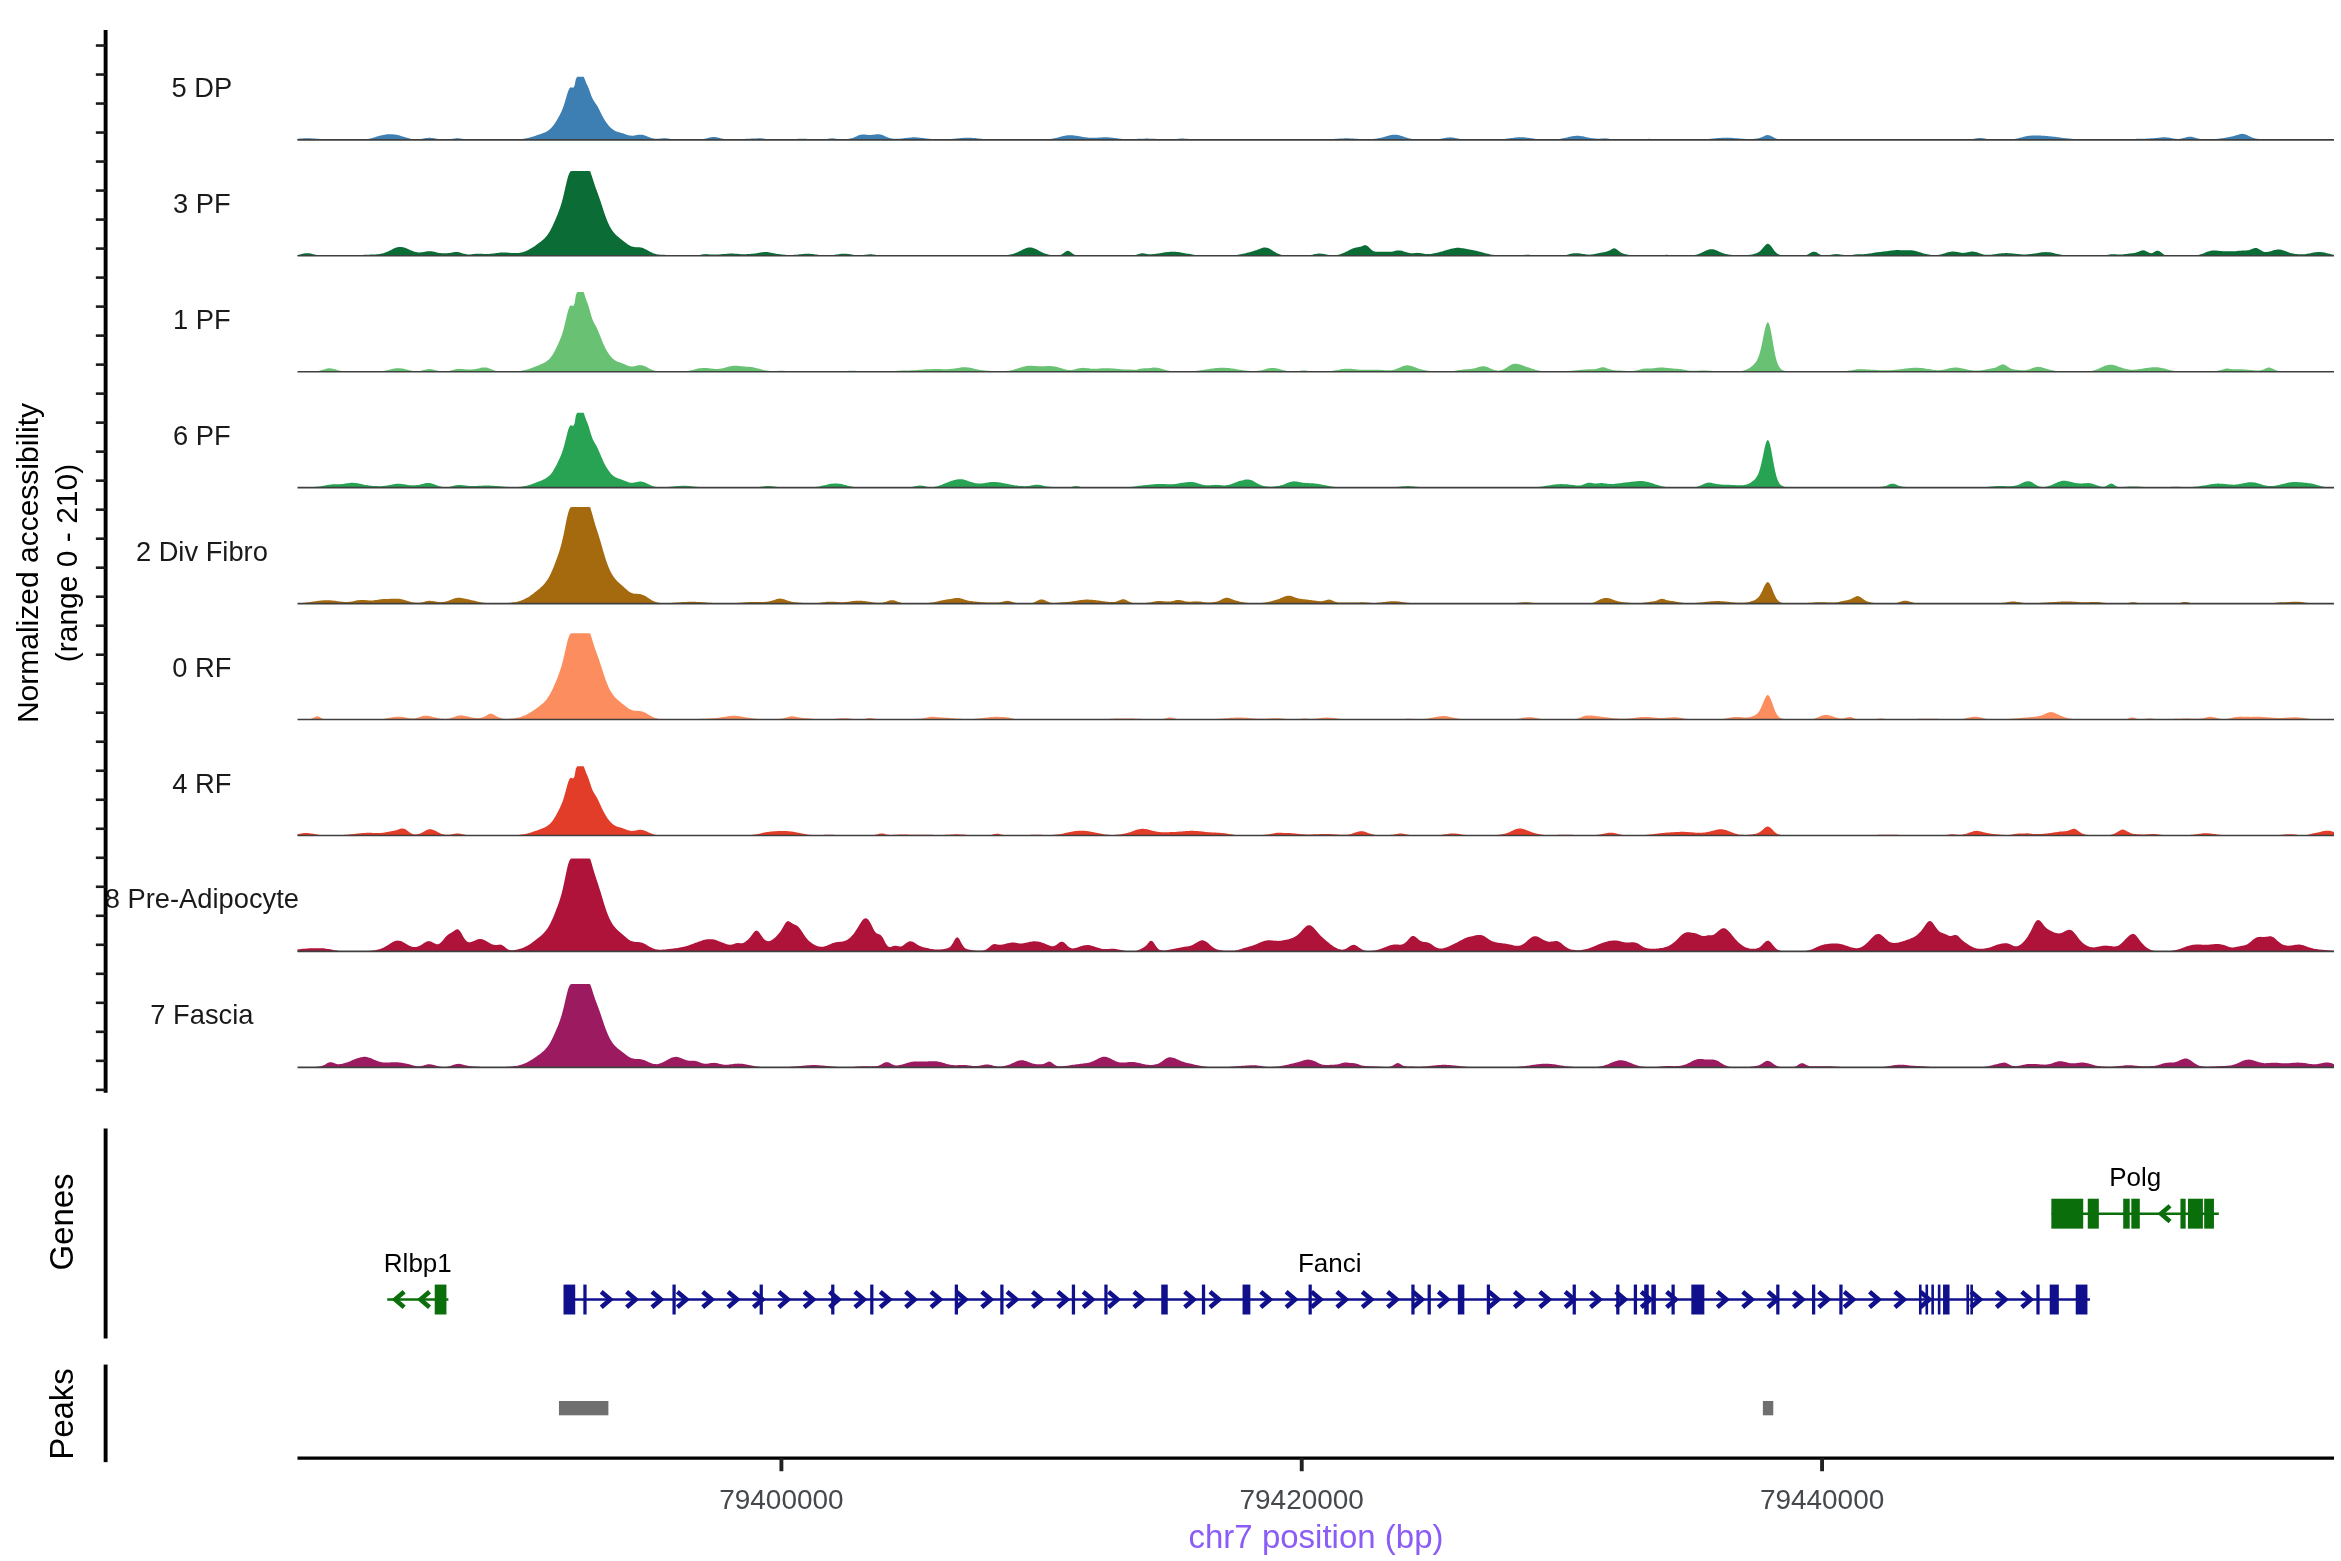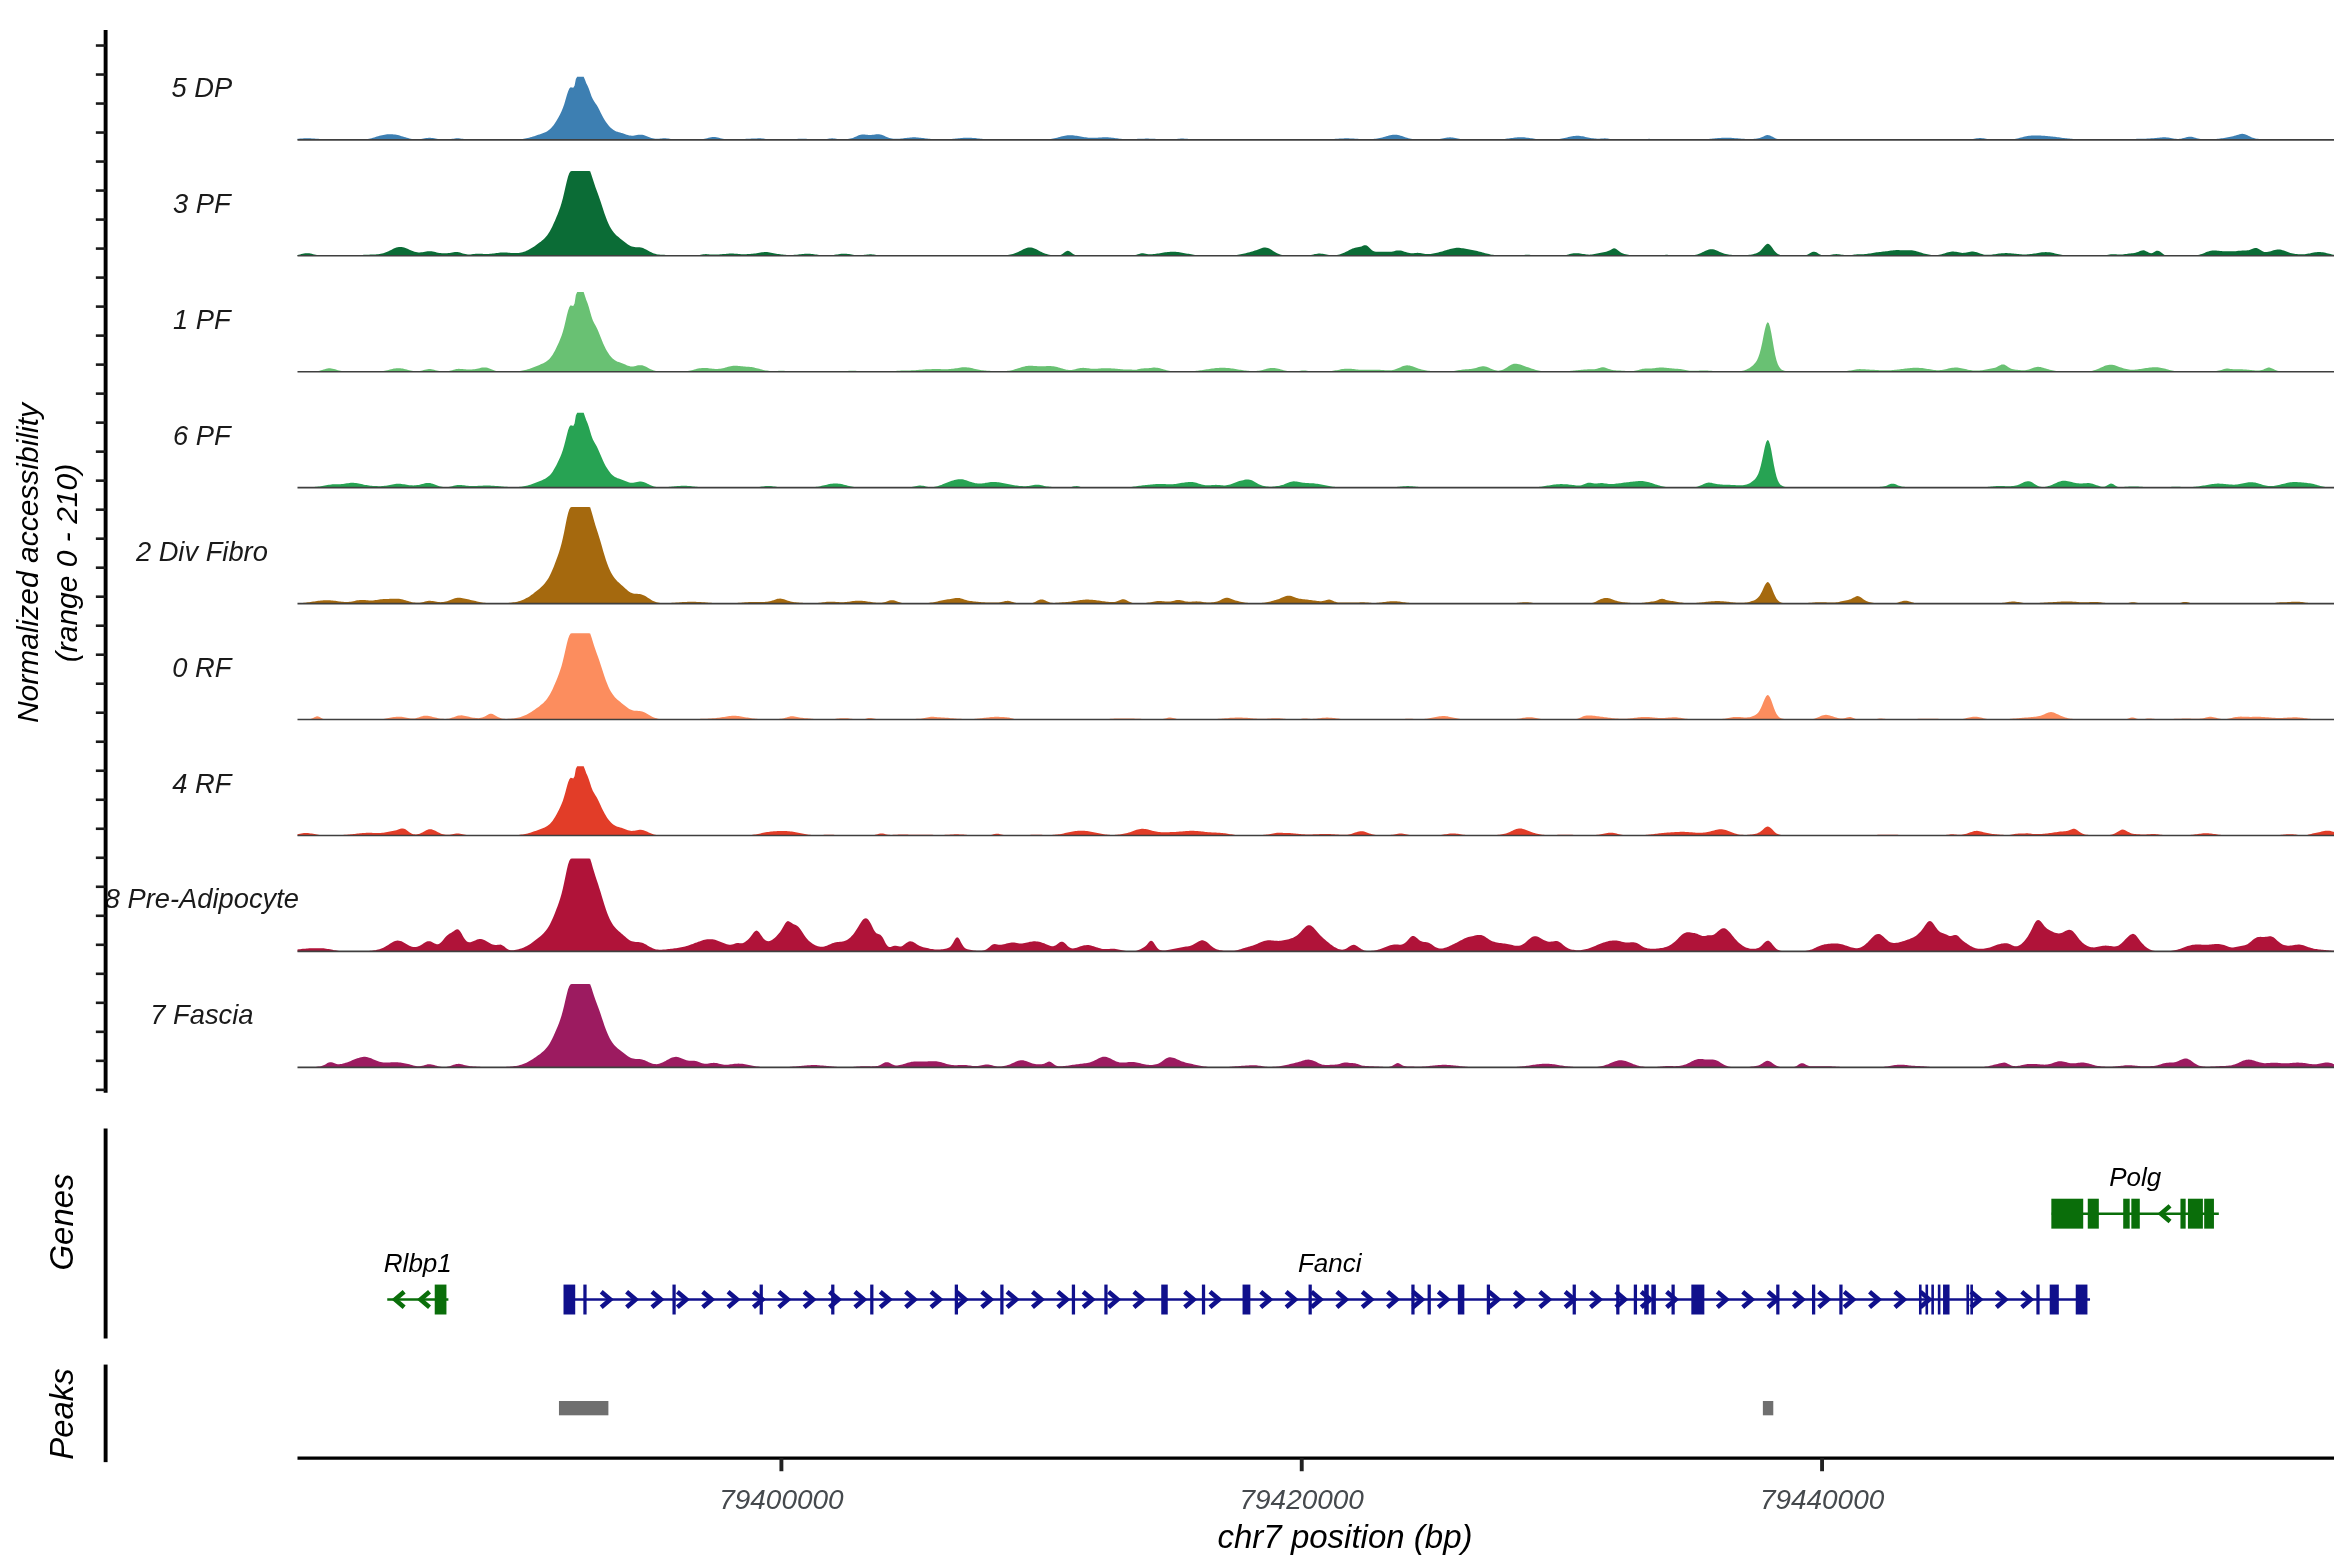--- a/index.html
+++ b/index.html
@@ -1,29 +1,29 @@
 <!DOCTYPE html>
 <html style="font-size:10.4px"><head>
 <meta charset="utf-8">
 <style>
   html,body{margin:0;padding:0;background:#ffffff;}
   #stage{
     position:relative;width:2334px;height:1561px;background:#ffffff;
-    font-family:"Liberation Sans", sans-serif;color:#1a1a1a;overflow:hidden;font-style:italic;
+    font-family:"Liberation Sans", sans-serif;color:#1a1a1a;overflow:hidden;
   }
   #gfx{position:absolute;left:0;top:0;}
   .rot-label{
     position:absolute;transform:translate(-50%,-50%) rotate(-90deg);
     text-align:center;white-space:nowrap;color:#000;
   }
   #y-axis-label{font-size:30px;line-height:1.3;}
   .panel-label{font-size:33px;}
   #x-axis-title{
     position:absolute;transform:translate(-50%,-50%);
-    font-size:33px;color:#000000;white-space:nowrap;margin-left:29px;
+    font-size:33px;color:#8b5cf6;white-space:nowrap;
   }
   svg text{font-family:"Liberation Sans", sans-serif;}
 </style>
 </head>
 <body>
 
 <div id="stage">
   <svg id="gfx" width="2342" height="1561" viewBox="0 0 3600 2400">
       <g>
         <path d="M457,215L457,213.4L459,213.2L461,213.0L463,212.9L465,212.8L467,212.7L469,212.6L471,212.6L473,212.6L475,212.6L477,212.7L479,212.8L481,212.9L483,213.0L485,213.2L487,213.3L489,213.5L491,213.6L493,213.8L495,213.9L497,214.1L499,214.2L501,214.3L503,215.0L505,215.0L507,215.0L509,215.0L511,215.0L513,215.0L515,215.0L517,215.0L519,215.0L521,215.0L523,215.0L525,215.0L527,215.0L529,215.0L531,215.0L533,215.0L535,215.0L537,215.0L539,215.0L541,215.0L543,215.0L545,215.0L547,215.0L549,215.0L551,215.0L553,215.0L555,215.0L557,215.0L559,215.0L561,214.3L563,214.0L565,213.7L567,213.3L569,212.9L571,212.4L573,211.8L575,211.3L577,210.6L579,210.0L581,209.4L583,208.8L585,208.3L587,207.8L589,207.4L591,207.0L593,206.7L595,206.5L597,206.3L599,206.3L601,206.3L603,206.4L605,206.6L607,206.8L609,207.2L611,207.6L613,208.1L615,208.7L617,209.3L619,209.9L621,210.5L623,211.2L625,211.8L627,212.3L629,212.8L631,213.3L633,213.6L635,213.9L637,214.1L639,214.2L641,214.3L643,214.2L645,214.0L647,213.8L649,213.4L651,213.0L653,212.6L655,212.2L657,212.0L659,211.8L661,211.8L663,212.0L665,212.3L667,212.6L669,213.1L671,213.5L673,213.9L675,214.2L677,215.0L679,215.0L681,215.0L683,215.0L685,215.0L687,215.0L689,215.0L691,214.2L693,213.9L695,213.5L697,213.2L699,212.9L701,212.7L703,212.6L705,212.7L707,212.9L709,213.2L711,213.5L713,213.9L715,214.2L717,215.0L719,215.0L721,215.0L723,215.0L725,215.0L727,215.0L729,215.0L731,215.0L733,215.0L735,215.0L737,214.4L739,214.3L741,214.2L743,214.1L745,214.0L747,213.9L749,213.9L751,213.9L753,213.8L755,213.9L757,213.9L759,213.9L761,214.0L763,214.1L765,214.2L767,214.3L769,214.4L771,215.0L773,215.0L775,215.0L777,215.0L779,215.0L781,215.0L783,215.0L785,215.0L787,215.0L789,215.0L791,215.0L793,215.0L795,214.4L797,214.2L799,214.0L801,213.8L803,213.6L805,213.3L807,212.9L809,212.5L811,212.1L813,211.6L815,211.1L817,210.5L819,209.9L821,209.3L823,208.7L825,208.0L827,207.3L829,206.7L831,206.0L833,205.3L835,204.5L837,203.7L839,202.8L841,201.7L843,200.4L845,198.8L847,196.9L849,194.6L851,192.0L853,189.1L855,185.9L857,182.6L859,179.0L861,175.3L863,171.1L865,166.2L867,160.5L869,153.9L871,147.0L873,140.8L875,136.2L877,134.2L879,134.6L881,135.1L883,131.9L885,121.6L887,118.1L889,118.1L891,118.1L893,118.1L895,118.1L897,118.1L899,122.8L901,127.9L903,131.7L905,136.5L907,142.3L909,147.9L911,152.3L913,155.7L915,158.6L917,161.5L919,164.9L921,168.7L923,172.8L925,176.7L927,180.5L929,184.0L931,187.2L933,190.0L935,192.6L937,194.8L939,196.8L941,198.5L943,200.0L945,201.1L947,202.0L949,202.7L951,203.3L953,203.8L955,204.4L957,205.0L959,205.6L961,206.4L963,207.1L965,207.7L967,208.2L969,208.5L971,208.6L973,208.6L975,208.3L977,208.0L979,207.6L981,207.3L983,207.1L985,207.1L987,207.3L989,207.7L991,208.3L993,209.0L995,209.9L997,210.7L999,211.5L1001,212.1L1003,212.7L1005,213.1L1007,213.3L1009,213.4L1011,213.3L1013,213.2L1015,213.0L1017,212.8L1019,212.7L1021,212.6L1023,212.7L1025,212.9L1027,213.1L1029,213.4L1031,213.7L1033,214.0L1035,214.3L1037,215.0L1039,215.0L1041,215.0L1043,215.0L1045,215.0L1047,215.0L1049,215.0L1051,215.0L1053,215.0L1055,215.0L1057,215.0L1059,215.0L1061,215.0L1063,215.0L1065,215.0L1067,215.0L1069,215.0L1071,215.0L1073,215.0L1075,215.0L1077,214.4L1079,214.1L1081,213.8L1083,213.4L1085,212.9L1087,212.4L1089,211.8L1091,211.3L1093,210.9L1095,210.7L1097,210.6L1099,210.7L1101,211.0L1103,211.4L1105,211.9L1107,212.4L1109,212.9L1111,213.4L1113,213.8L1115,214.1L1117,214.3L1119,215.0L1121,215.0L1123,215.0L1125,215.0L1127,215.0L1129,215.0L1131,215.0L1133,214.3L1135,214.2L1137,214.1L1139,214.0L1141,213.8L1143,213.7L1145,213.6L1147,213.5L1149,213.4L1151,213.3L1153,213.2L1155,213.1L1157,213.0L1159,213.0L1161,212.9L1163,212.8L1165,212.7L1167,212.7L1169,212.7L1171,212.8L1173,213.0L1175,213.3L1177,213.6L1179,213.9L1181,214.1L1183,214.3L1185,215.0L1187,215.0L1189,215.0L1191,215.0L1193,215.0L1195,215.0L1197,215.0L1199,215.0L1201,215.0L1203,215.0L1205,215.0L1207,215.0L1209,215.0L1211,215.0L1213,215.0L1215,215.0L1217,214.4L1219,214.2L1221,214.0L1223,213.9L1225,213.7L1227,213.5L1229,213.4L1231,213.3L1233,213.3L1235,213.3L1237,213.4L1239,213.5L1241,213.6L1243,213.7L1245,213.8L1247,213.9L1249,214.0L1251,214.0L1253,214.0L1255,214.0L1257,214.0L1259,214.0L1261,214.0L1263,214.0L1265,213.9L1267,213.9L1269,213.8L1271,213.6L1273,213.3L1275,213.0L1277,212.8L1279,212.7L1281,212.8L1283,213.0L1285,213.4L1287,213.8L1289,214.1L1291,214.3L1293,215.0L1295,215.0L1297,214.3L1299,214.2L1301,214.0L1303,213.8L1305,213.5L1307,213.1L1309,212.6L1311,212.0L1313,211.2L1315,210.3L1317,209.4L1319,208.4L1321,207.6L1323,207.0L1325,206.7L1327,206.6L1329,206.7L1331,207.0L1333,207.3L1335,207.5L1337,207.5L1339,207.5L1341,207.3L1343,207.0L1345,206.7L1347,206.5L1349,206.4L1351,206.5L1353,206.8L1355,207.3L1357,208.0L1359,208.8L1361,209.7L1363,210.6L1365,211.4L1367,212.1L1369,212.7L1371,213.1L1373,213.3L1375,213.5L1377,213.5L1379,213.5L1381,213.4L1383,213.2L1385,213.0L1387,212.8L1389,212.6L1391,212.3L1393,212.1L1395,211.8L1397,211.6L1399,211.4L1401,211.3L1403,211.2L1405,211.2L1407,211.2L1409,211.3L1411,211.4L1413,211.6L1415,211.8L1417,212.0L1419,212.3L1421,212.5L1423,212.8L1425,213.1L1427,213.3L1429,213.5L1431,213.7L1433,213.9L1435,214.0L1437,214.1L1439,214.2L1441,214.3L1443,214.3L1445,214.3L1447,214.3L1449,214.3L1451,214.2L1453,214.2L1455,214.1L1457,214.0L1459,213.9L1461,213.7L1463,213.6L1465,213.4L1467,213.3L1469,213.1L1471,212.9L1473,212.7L1475,212.4L1477,212.2L1479,212.0L1481,211.9L1483,211.7L1485,211.7L1487,211.6L1489,211.6L1491,211.7L1493,211.8L1495,212.0L1497,212.1L1499,212.3L1501,212.6L1503,212.8L1505,213.0L1507,213.2L1509,213.4L1511,213.6L1513,213.8L1515,213.9L1517,214.1L1519,214.2L1521,214.4L1523,215.0L1525,215.0L1527,215.0L1529,215.0L1531,215.0L1533,215.0L1535,215.0L1537,215.0L1539,215.0L1541,215.0L1543,215.0L1545,215.0L1547,215.0L1549,215.0L1551,215.0L1553,215.0L1555,215.0L1557,215.0L1559,215.0L1561,215.0L1563,215.0L1565,215.0L1567,215.0L1569,215.0L1571,215.0L1573,215.0L1575,215.0L1577,215.0L1579,215.0L1581,215.0L1583,215.0L1585,215.0L1587,215.0L1589,215.0L1591,215.0L1593,215.0L1595,215.0L1597,215.0L1599,215.0L1601,215.0L1603,215.0L1605,215.0L1607,215.0L1609,215.0L1611,214.3L1613,214.1L1615,213.8L1617,213.4L1619,213.0L1621,212.6L1623,212.1L1625,211.6L1627,211.0L1629,210.5L1631,209.9L1633,209.4L1635,209.0L1637,208.6L1639,208.3L1641,208.1L1643,208.0L1645,207.9L1647,208.0L1649,208.1L1651,208.3L1653,208.6L1655,208.8L1657,209.2L1659,209.5L1661,209.9L1663,210.2L1665,210.5L1667,210.9L1669,211.1L1671,211.4L1673,211.6L1675,211.7L1677,211.8L1679,211.9L1681,211.9L1683,211.8L1685,211.7L1687,211.6L1689,211.5L1691,211.4L1693,211.3L1695,211.2L1697,211.1L1699,211.1L1701,211.1L1703,211.2L1705,211.3L1707,211.5L1709,211.7L1711,211.9L1713,212.2L1715,212.5L1717,212.7L1719,213.0L1721,213.2L1723,213.5L1725,213.6L1727,213.8L1729,213.9L1731,214.0L1733,214.0L1735,214.0L1737,214.0L1739,214.0L1741,213.9L1743,213.8L1745,213.7L1747,213.6L1749,213.5L1751,213.4L1753,213.4L1755,213.3L1757,213.2L1759,213.2L1761,213.1L1763,213.1L1765,213.1L1767,213.2L1769,213.2L1771,213.3L1773,213.4L1775,213.5L1777,213.6L1779,213.7L1781,213.8L1783,213.9L1785,214.0L1787,214.1L1789,214.2L1791,214.3L1793,214.4L1795,215.0L1797,215.0L1799,214.4L1801,214.3L1803,214.2L1805,214.0L1807,213.8L1809,213.6L1811,213.3L1813,213.2L1815,213.1L1817,213.0L1819,213.1L1821,213.2L1823,213.3L1825,213.5L1827,213.7L1829,213.8L1831,214.0L1833,214.1L1835,214.2L1837,214.2L1839,214.3L1841,214.4L1843,215.0L1845,215.0L1847,215.0L1849,215.0L1851,215.0L1853,215.0L1855,215.0L1857,215.0L1859,215.0L1861,215.0L1863,215.0L1865,215.0L1867,215.0L1869,215.0L1871,215.0L1873,215.0L1875,215.0L1877,215.0L1879,215.0L1881,215.0L1883,215.0L1885,215.0L1887,215.0L1889,215.0L1891,215.0L1893,215.0L1895,215.0L1897,215.0L1899,215.0L1901,215.0L1903,215.0L1905,215.0L1907,215.0L1909,215.0L1911,215.0L1913,215.0L1915,215.0L1917,215.0L1919,215.0L1921,215.0L1923,215.0L1925,215.0L1927,215.0L1929,215.0L1931,215.0L1933,215.0L1935,215.0L1937,215.0L1939,215.0L1941,215.0L1943,215.0L1945,215.0L1947,215.0L1949,215.0L1951,215.0L1953,215.0L1955,215.0L1957,215.0L1959,215.0L1961,214.3L1963,214.2L1965,214.2L1967,214.2L1969,214.3L1971,215.0L1973,215.0L1975,215.0L1977,215.0L1979,215.0L1981,215.0L1983,215.0L1985,215.0L1987,215.0L1989,215.0L1991,215.0L1993,215.0L1995,215.0L1997,215.0L1999,215.0L2001,215.0L2003,215.0L2005,215.0L2007,215.0L2009,215.0L2011,215.0L2013,215.0L2015,215.0L2017,215.0L2019,215.0L2021,215.0L2023,215.0L2025,215.0L2027,215.0L2029,215.0L2031,215.0L2033,215.0L2035,215.0L2037,215.0L2039,214.4L2041,214.3L2043,214.1L2045,214.0L2047,213.9L2049,213.8L2051,213.6L2053,213.5L2055,213.3L2057,213.2L2059,213.1L2061,213.0L2063,212.9L2065,212.8L2067,212.7L2069,212.7L2071,212.7L2073,212.7L2075,212.8L2077,212.8L2079,213.0L2081,213.1L2083,213.2L2085,213.4L2087,213.5L2089,213.7L2091,213.8L2093,213.9L2095,214.0L2097,214.1L2099,214.1L2101,214.1L2103,214.1L2105,214.0L2107,213.9L2109,213.8L2111,213.6L2113,213.5L2115,213.2L2117,212.9L2119,212.6L2121,212.2L2123,211.8L2125,211.3L2127,210.8L2129,210.2L2131,209.6L2133,209.0L2135,208.4L2137,207.9L2139,207.5L2141,207.2L2143,207.0L2145,207.0L2147,207.2L2149,207.5L2151,208.0L2153,208.6L2155,209.2L2157,209.9L2159,210.6L2161,211.3L2163,211.9L2165,212.5L2167,213.0L2169,213.4L2171,213.7L2173,214.0L2175,214.2L2177,214.4L2179,215.0L2181,215.0L2183,215.0L2185,215.0L2187,215.0L2189,215.0L2191,215.0L2193,215.0L2195,215.0L2197,215.0L2199,215.0L2201,215.0L2203,215.0L2205,215.0L2207,215.0L2209,214.2L2211,213.9L2213,213.6L2215,213.3L2217,212.9L2219,212.5L2221,212.1L2223,211.7L2225,211.5L2227,211.3L2229,211.2L2231,211.3L2233,211.5L2235,211.7L2237,212.1L2239,212.4L2241,212.8L2243,213.2L2245,213.6L2247,213.9L2249,214.2L2251,215.0L2253,215.0L2255,215.0L2257,215.0L2259,215.0L2261,215.0L2263,215.0L2265,215.0L2267,215.0L2269,215.0L2271,215.0L2273,215.0L2275,215.0L2277,215.0L2279,215.0L2281,215.0L2283,215.0L2285,215.0L2287,215.0L2289,215.0L2291,215.0L2293,215.0L2295,215.0L2297,215.0L2299,215.0L2301,215.0L2303,215.0L2305,214.4L2307,214.2L2309,214.1L2311,213.9L2313,213.6L2315,213.4L2317,213.1L2319,212.8L2321,212.5L2323,212.3L2325,212.0L2327,211.7L2329,211.5L2331,211.3L2333,211.2L2335,211.1L2337,211.0L2339,211.0L2341,211.1L2343,211.2L2345,211.4L2347,211.6L2349,211.9L2351,212.2L2353,212.4L2355,212.7L2357,213.0L2359,213.3L2361,213.6L2363,213.8L2365,214.0L2367,214.2L2369,214.3L2371,215.0L2373,215.0L2375,215.0L2377,215.0L2379,215.0L2381,215.0L2383,215.0L2385,215.0L2387,215.0L2389,215.0L2391,214.3L2393,214.1L2395,213.9L2397,213.7L2399,213.4L2401,213.0L2403,212.6L2405,212.2L2407,211.8L2409,211.3L2411,210.8L2413,210.4L2415,209.9L2417,209.5L2419,209.2L2421,209.0L2423,208.8L2425,208.8L2427,208.8L2429,209.0L2431,209.3L2433,209.6L2435,210.0L2437,210.5L2439,210.9L2441,211.3L2443,211.7L2445,212.1L2447,212.4L2449,212.7L2451,212.9L2453,213.1L2455,213.2L2457,213.2L2459,213.2L2461,213.1L2463,212.9L2465,212.8L2467,212.7L2469,212.8L2471,213.0L2473,213.3L2475,213.6L2477,213.9L2479,214.2L2481,215.0L2483,215.0L2485,215.0L2487,215.0L2489,215.0L2491,215.0L2493,215.0L2495,215.0L2497,215.0L2499,215.0L2501,215.0L2503,215.0L2505,215.0L2507,215.0L2509,215.0L2511,215.0L2513,215.0L2515,214.3L2517,214.2L2519,214.1L2521,214.0L2523,213.9L2525,213.8L2527,213.7L2529,213.6L2531,213.6L2533,213.6L2535,213.5L2537,213.6L2539,213.6L2541,213.6L2543,213.7L2545,213.8L2547,213.9L2549,214.0L2551,214.1L2553,214.2L2555,214.3L2557,215.0L2559,215.0L2561,215.0L2563,215.0L2565,215.0L2567,215.0L2569,215.0L2571,215.0L2573,215.0L2575,215.0L2577,215.0L2579,215.0L2581,215.0L2583,215.0L2585,215.0L2587,215.0L2589,215.0L2591,215.0L2593,215.0L2595,215.0L2597,215.0L2599,215.0L2601,215.0L2603,215.0L2605,215.0L2607,215.0L2609,215.0L2611,215.0L2613,215.0L2615,215.0L2617,214.4L2619,214.3L2621,214.1L2623,214.0L2625,213.8L2627,213.6L2629,213.5L2631,213.3L2633,213.1L2635,212.9L2637,212.7L2639,212.5L2641,212.3L2643,212.1L2645,212.0L2647,211.9L2649,211.8L2651,211.7L2653,211.7L2655,211.7L2657,211.8L2659,211.8L2661,211.9L2663,212.0L2665,212.2L2667,212.4L2669,212.5L2671,212.7L2673,212.9L2675,213.1L2677,213.2L2679,213.4L2681,213.5L2683,213.6L2685,213.7L2687,213.8L2689,213.8L2691,213.8L2693,213.7L2695,213.6L2697,213.5L2699,213.3L2701,213.1L2703,212.7L2705,212.2L2707,211.5L2709,210.6L2711,209.7L2713,208.7L2715,208.0L2717,207.7L2719,207.8L2721,208.4L2723,209.3L2725,210.4L2727,211.5L2729,212.5L2731,213.3L2733,213.9L2735,214.3L2737,215.0L2739,215.0L2741,215.0L2743,215.0L2745,215.0L2747,215.0L2749,215.0L2751,215.0L2753,215.0L2755,215.0L2757,215.0L2759,215.0L2761,215.0L2763,215.0L2765,215.0L2767,215.0L2769,215.0L2771,215.0L2773,215.0L2775,215.0L2777,215.0L2779,215.0L2781,215.0L2783,215.0L2785,215.0L2787,215.0L2789,215.0L2791,215.0L2793,215.0L2795,215.0L2797,215.0L2799,214.3L2801,214.2L2803,214.1L2805,214.0L2807,214.0L2809,214.0L2811,214.0L2813,214.0L2815,214.1L2817,214.2L2819,214.3L2821,215.0L2823,215.0L2825,215.0L2827,215.0L2829,215.0L2831,215.0L2833,215.0L2835,215.0L2837,215.0L2839,215.0L2841,215.0L2843,215.0L2845,215.0L2847,215.0L2849,215.0L2851,215.0L2853,215.0L2855,215.0L2857,215.0L2859,215.0L2861,215.0L2863,215.0L2865,215.0L2867,215.0L2869,215.0L2871,215.0L2873,215.0L2875,215.0L2877,215.0L2879,215.0L2881,215.0L2883,215.0L2885,215.0L2887,215.0L2889,215.0L2891,215.0L2893,215.0L2895,215.0L2897,215.0L2899,215.0L2901,215.0L2903,215.0L2905,215.0L2907,215.0L2909,215.0L2911,215.0L2913,215.0L2915,215.0L2917,215.0L2919,215.0L2921,215.0L2923,215.0L2925,215.0L2927,215.0L2929,215.0L2931,215.0L2933,215.0L2935,215.0L2937,215.0L2939,215.0L2941,215.0L2943,215.0L2945,215.0L2947,215.0L2949,215.0L2951,215.0L2953,215.0L2955,215.0L2957,215.0L2959,215.0L2961,215.0L2963,215.0L2965,215.0L2967,215.0L2969,215.0L2971,215.0L2973,215.0L2975,215.0L2977,215.0L2979,215.0L2981,215.0L2983,215.0L2985,215.0L2987,215.0L2989,215.0L2991,215.0L2993,215.0L2995,215.0L2997,215.0L2999,215.0L3001,215.0L3003,215.0L3005,215.0L3007,215.0L3009,215.0L3011,215.0L3013,215.0L3015,215.0L3017,215.0L3019,215.0L3021,215.0L3023,215.0L3025,215.0L3027,215.0L3029,215.0L3031,214.2L3033,213.8L3035,213.5L3037,213.1L3039,212.7L3041,212.5L3043,212.3L3045,212.3L3047,212.4L3049,212.6L3051,213.0L3053,213.3L3055,213.7L3057,214.1L3059,214.3L3061,215.0L3063,215.0L3065,215.0L3067,215.0L3069,215.0L3071,215.0L3073,215.0L3075,215.0L3077,215.0L3079,215.0L3081,215.0L3083,215.0L3085,215.0L3087,215.0L3089,215.0L3091,214.3L3093,214.1L3095,213.9L3097,213.6L3099,213.2L3101,212.8L3103,212.4L3105,211.9L3107,211.4L3109,210.9L3111,210.4L3113,210.0L3115,209.5L3117,209.2L3119,208.8L3121,208.6L3123,208.4L3125,208.2L3127,208.2L3129,208.2L3131,208.2L3133,208.3L3135,208.4L3137,208.5L3139,208.6L3141,208.7L3143,208.8L3145,209.0L3147,209.1L3149,209.3L3151,209.5L3153,209.7L3155,209.9L3157,210.1L3159,210.3L3161,210.6L3163,210.9L3165,211.2L3167,211.4L3169,211.7L3171,212.0L3173,212.3L3175,212.5L3177,212.7L3179,213.0L3181,213.1L3183,213.3L3185,213.4L3187,213.6L3189,213.7L3191,213.7L3193,213.8L3195,213.8L3197,213.9L3199,213.9L3201,213.9L3203,214.0L3205,214.0L3207,214.0L3209,214.1L3211,214.1L3213,214.1L3215,214.2L3217,214.2L3219,214.3L3221,214.3L3223,214.3L3225,214.3L3227,214.4L3229,214.4L3231,214.3L3233,214.3L3235,214.3L3237,214.2L3239,214.2L3241,214.1L3243,214.1L3245,214.1L3247,214.1L3249,214.1L3251,214.1L3253,214.2L3255,214.2L3257,214.3L3259,214.3L3261,214.4L3263,215.0L3265,215.0L3267,214.4L3269,214.3L3271,214.3L3273,214.2L3275,214.1L3277,214.0L3279,213.8L3281,213.7L3283,213.6L3285,213.5L3287,213.4L3289,213.4L3291,213.3L3293,213.3L3295,213.3L3297,213.2L3299,213.2L3301,213.1L3303,213.0L3305,212.9L3307,212.7L3309,212.6L3311,212.4L3313,212.2L3315,212.0L3317,211.8L3319,211.6L3321,211.4L3323,211.3L3325,211.2L3327,211.1L3329,211.2L3331,211.3L3333,211.5L3335,211.8L3337,212.1L3339,212.5L3341,212.9L3343,213.2L3345,213.5L3347,213.6L3349,213.6L3351,213.5L3353,213.2L3355,212.7L3357,212.2L3359,211.6L3361,211.0L3363,210.6L3365,210.3L3367,210.2L3369,210.4L3371,210.8L3373,211.3L3375,211.9L3377,212.5L3379,213.0L3381,213.5L3383,213.9L3385,214.2L3387,215.0L3389,215.0L3391,215.0L3393,215.0L3395,215.0L3397,215.0L3399,214.4L3401,214.3L3403,214.1L3405,214.0L3407,213.8L3409,213.5L3411,213.3L3413,213.0L3415,212.7L3417,212.4L3419,212.1L3421,211.7L3423,211.4L3425,211.0L3427,210.6L3429,210.2L3431,209.8L3433,209.3L3435,208.8L3437,208.2L3439,207.6L3441,207.0L3443,206.4L3445,206.0L3447,205.8L3449,206.0L3451,206.4L3453,207.2L3455,208.1L3457,209.1L3459,210.0L3461,210.9L3463,211.7L3465,212.3L3467,212.8L3469,213.2L3471,213.5L3473,213.8L3475,214.0L3477,214.2L3479,214.3L3481,215.0L3483,215.0L3485,215.0L3487,215.0L3489,215.0L3491,215.0L3493,215.0L3495,215.0L3497,215.0L3499,215.0L3501,215.0L3503,215.0L3505,215.0L3507,215.0L3509,215.0L3511,215.0L3513,215.0L3515,215.0L3517,215.0L3519,215.0L3521,215.0L3523,215.0L3525,215.0L3527,215.0L3529,215.0L3531,215.0L3533,215.0L3535,215.0L3537,215.0L3539,215.0L3541,215.0L3543,215.0L3545,215.0L3547,215.0L3549,215.0L3551,215.0L3553,215.0L3555,215.0L3557,215.0L3559,215.0L3561,215.0L3563,215.0L3565,215.0L3567,215.0L3569,215.0L3571,215.0L3573,215.0L3575,215.0L3577,215.0L3579,215.0L3581,215.0L3583,215.0L3585,215.0L3587,215.0L3589,215.0L3590,215Z" fill="#3d7fb2" stroke="none"></path>

